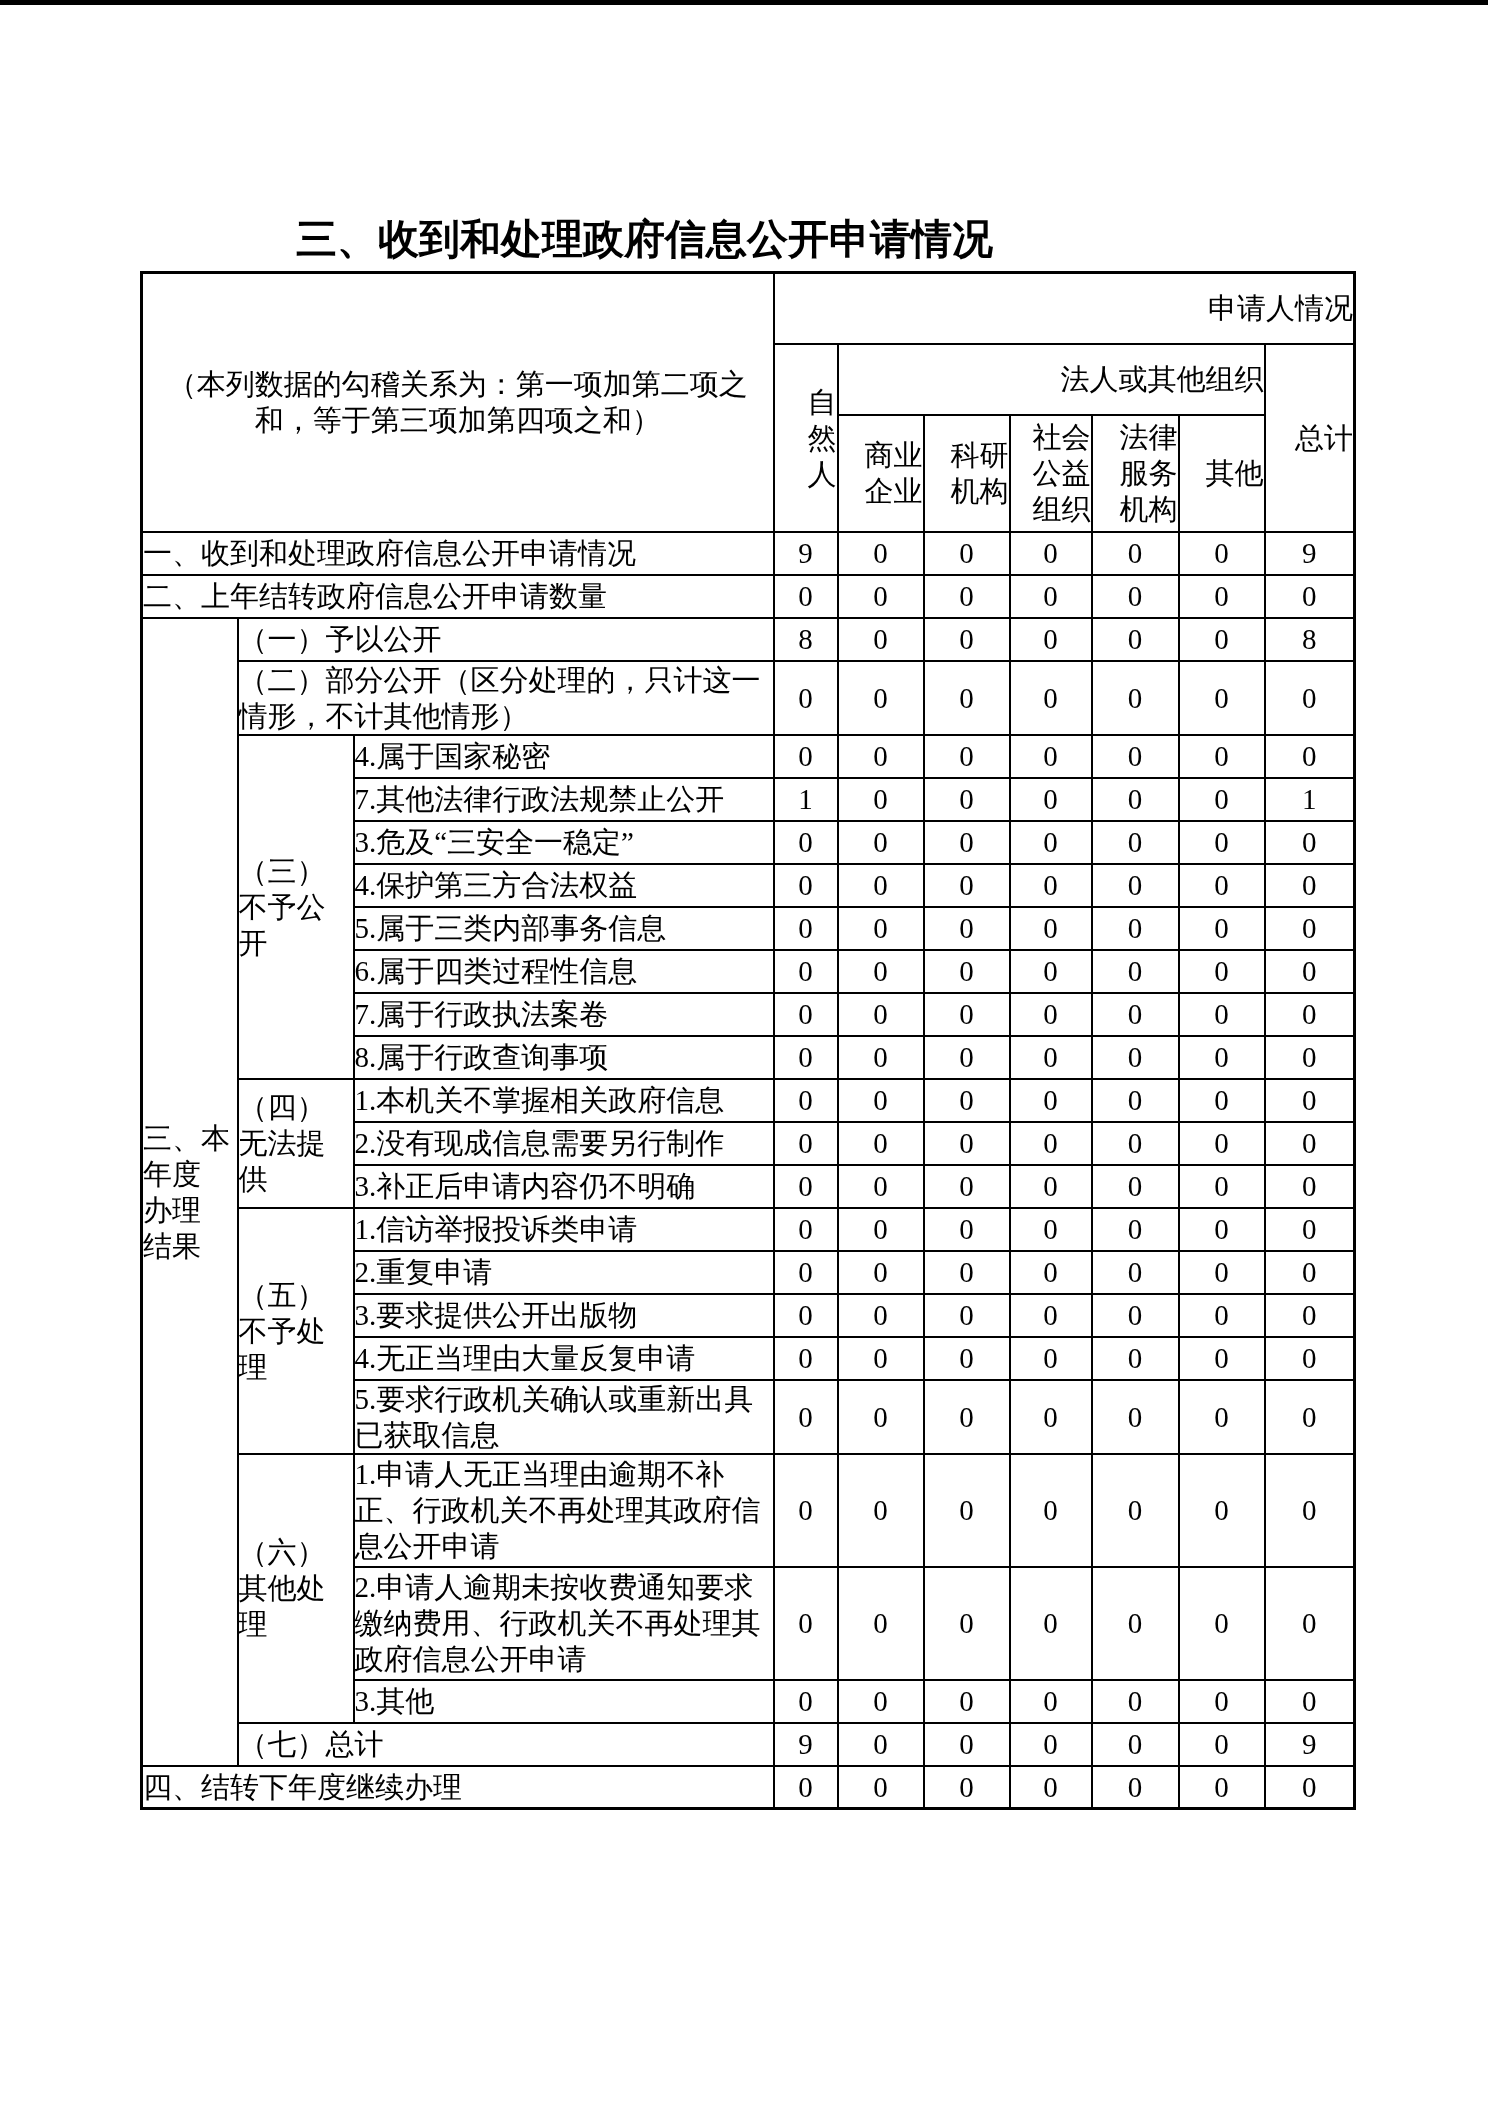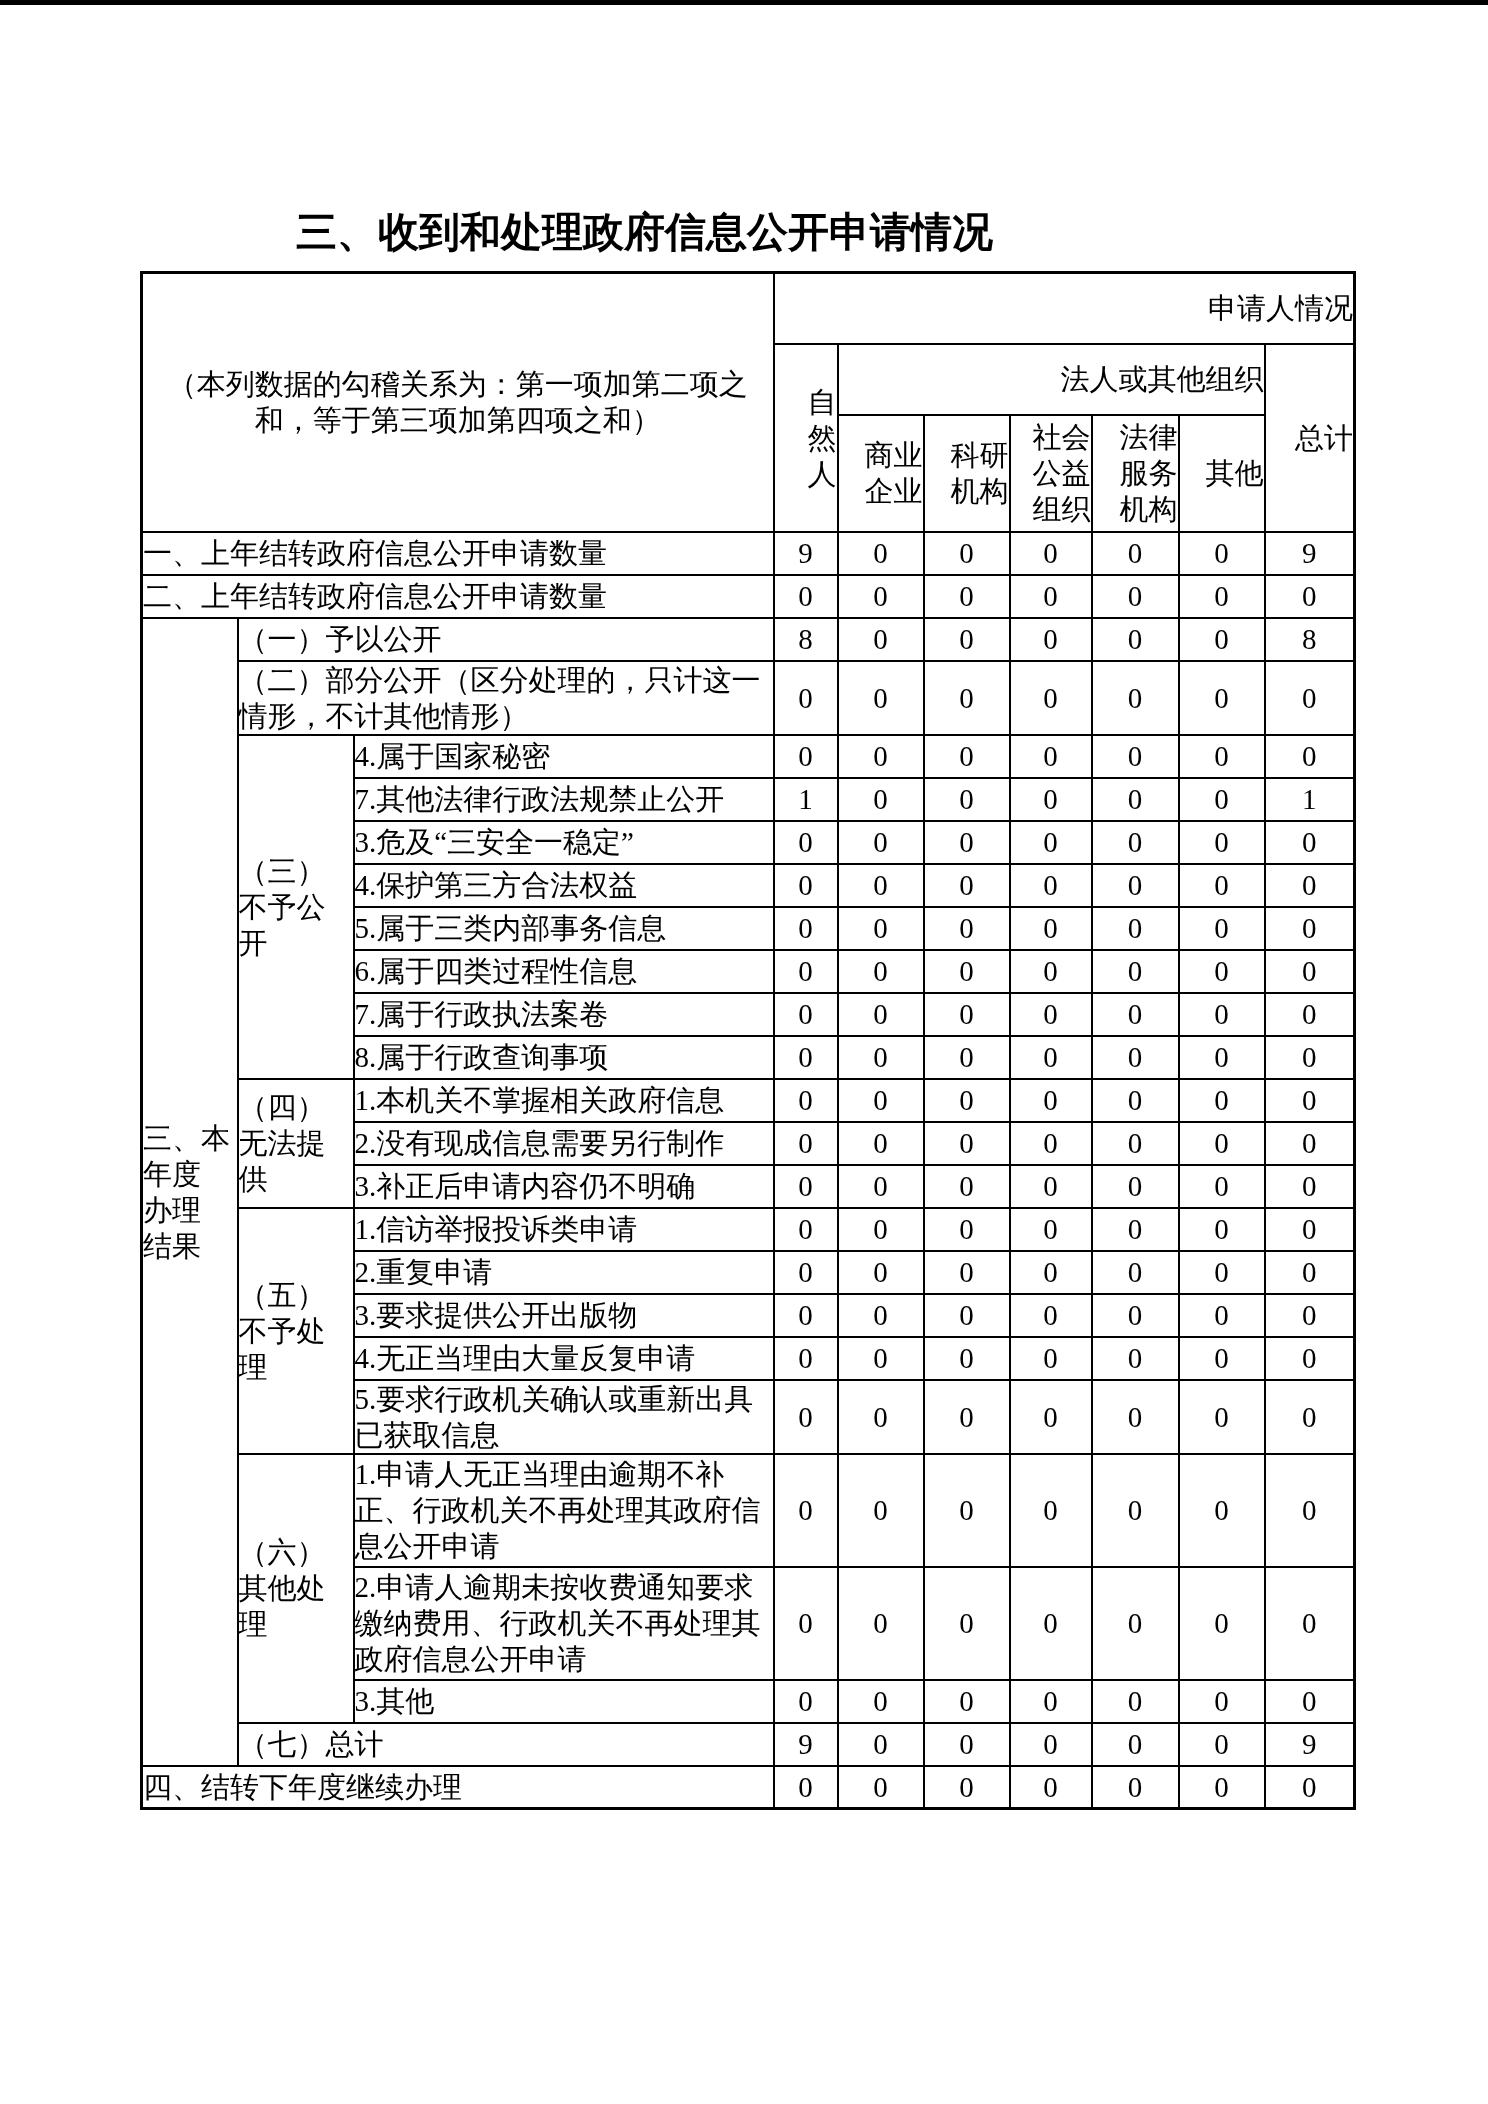--- a/index.html
+++ b/index.html
@@ -1,19 +1,19 @@
 <!DOCTYPE html>
 <html><head>
 <meta charset="utf-8">
 <style>
   html,body{margin:0;padding:0;}
   body{width:1488px;height:2104px;background:#fff;position:relative;color:#000;
        font-family:"Liberation Serif","DejaVu Serif",serif;}
   .top-edge{position:absolute;left:0;top:0;width:1488px;height:5px;background:#000;}
-  .doc-title{position:absolute;left:296px;top:205px;font-size:41px;font-weight:700;
+  .doc-title{position:absolute;left:296px;top:212px;font-size:41px;font-weight:700;
        font-family:"Liberation Sans","DejaVu Sans",sans-serif;white-space:nowrap;letter-spacing:0;text-align:center;}
   table.report{position:absolute;left:140px;top:271px;width:1213px;
        border-collapse:collapse;table-layout:fixed;border:3px solid #000;}
   table.report td{border:2px solid #000;font-size:29px;line-height:36px;
        vertical-align:middle;padding:0;overflow:hidden;word-break:break-all;}
   td.lbl{text-align:left;padding:2px 4px 2px 8px;}
   td.c{text-align:right;}
   td.v{text-align:center;font-size:30px;}
   .pre{white-space:pre-line;}
   tr{height:43px;}
@@ -68,21 +68,21 @@
     <td class="c pre bb3">社会
 公益
 组织</td>
     <td class="c pre bb3">法律
 服务
 机构</td>
     <td class="c pre bb3">其他</td>
   </tr>
 
   <tr>
-    <td class="lbl" colspan="3">一、上年结转政府信息公开申请数量</td>
+    <td class="lbl" colspan="3">一、收到和处理政府信息公开申请情况</td>
     <td class="v bl3">9</td>
     <td class="v">0</td>
     <td class="v">0</td>
     <td class="v">0</td>
     <td class="v">0</td>
     <td class="v">0</td>
     <td class="v">9</td>
   </tr>
 
   <tr>

